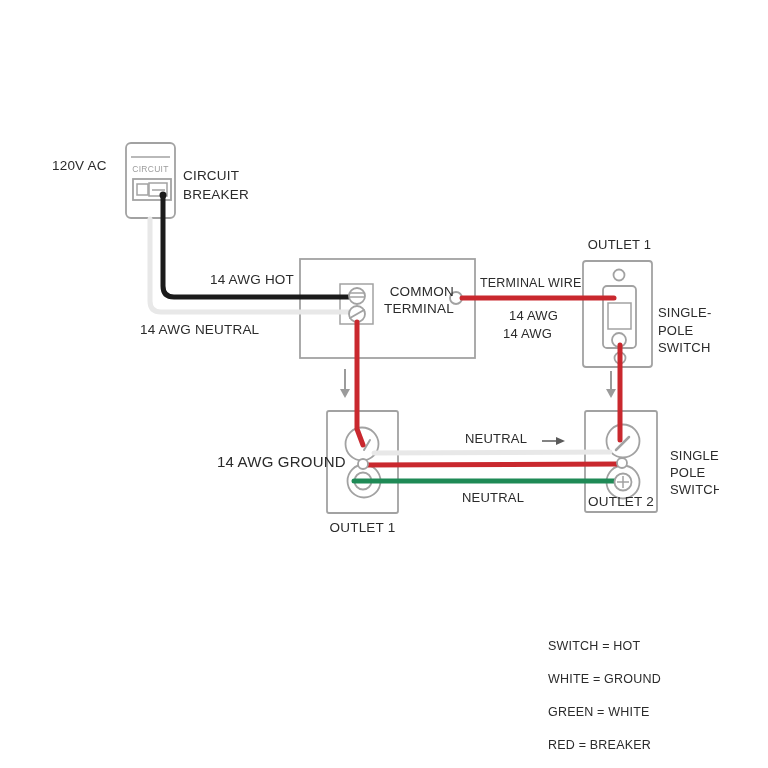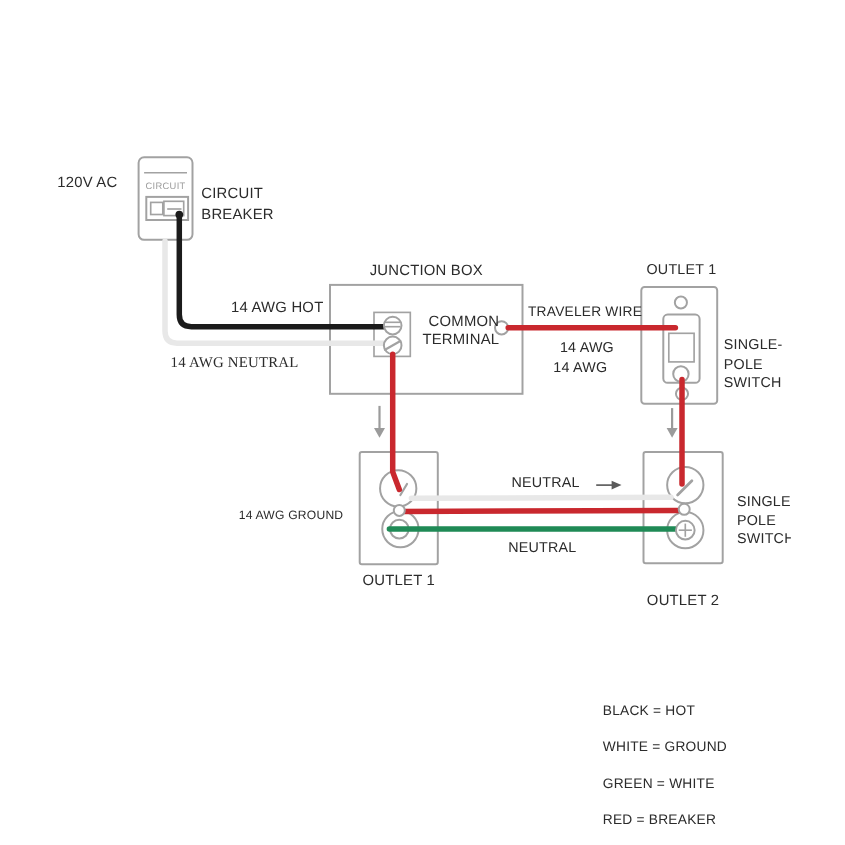--- a/index.html
+++ b/index.html
@@ -104,38 +104,37 @@
     <polygon points="606,389 616,389 611,398" class="arrowhead"></polygon>
     <line x1="542" y1="441" x2="558" y2="441" class="arrow-dark"></line>
     <polygon points="556,437 556,445 565,441" class="arrowhead-dark"></polygon>
   </svg>
 
   <div class="lbl" style="left:52px;top:158px;">120V AC</div>
   <div class="lbl center muted" style="left:126px;top:164px;width:49px;font-size:8.5px;letter-spacing:.3px;">CIRCUIT</div>
   <div class="lbl" style="left:183px;top:166px;line-height:19px;">CIRCUIT
 BREAKER</div>
   <div class="lbl" style="left:184px;top:272px;margin-left:26px;">14 AWG HOT</div>
-  <div class="lbl" style="left:155px;top:322px;font-family:Liberation Serif, serif;">14 AWG NEUTRAL</div>
-  <div class="lbl center" style="left:300px;top:238px;width:175px;">JUNCTION BOX</div>
+  <div class="lbl" style="left:140px;top:322px;">14 AWG NEUTRAL</div>
   <div class="lbl" style="left:384px;top:284px;line-height:16.5px;text-align:right;">COMMON
 TERMINAL</div>
-  <div class="lbl" style="left:480px;top:276px;font-size:12.5px;">TRAVELER WIRE</div>
+  <div class="lbl" style="left:480px;top:276px;font-size:12.5px;">TERMINAL WIRE</div>
   <div class="lbl" style="left:509px;top:308px;font-size:13px;">14 AWG</div>
   <div class="lbl" style="left:503px;top:326px;font-size:13px;">14 AWG</div>
   <div class="lbl center" style="left:585px;top:237px;width:69px;font-size:13px;">OUTLET 1</div>
   <div class="lbl" style="left:658px;top:304px;font-size:13px;line-height:17.5px;">SINGLE-POLE
 SWITCH</div>
   <div class="lbl" style="left:465px;top:431px;font-size:13px;">NEUTRAL</div>
   <div class="lbl" style="left:462px;top:490px;font-size:13px;">NEUTRAL</div>
-  <div class="lbl" style="left:217px;top:463px;font-size:11px;">14 AWG GROUND</div>
+  <div class="lbl" style="left:217px;top:453px;font-size:15px;">14 AWG GROUND</div>
   <div class="lbl center" style="left:327px;top:520px;width:71px;">OUTLET 1</div>
-  <div class="lbl center" style="left:585px;top:538px;width:72px;text-align:center;">OUTLET 2</div>
+  <div class="lbl center" style="left:585px;top:494px;width:72px;text-align:center;">OUTLET 2</div>
   <div class="lbl" style="left:670px;top:447px;font-size:13px;line-height:17px;">SINGLE-POLE
 SWITCH</div>
 
   <div class="lbl" style="left:548px;top:622px;font-size:12.5px;line-height:16.4px;">
-    <div>BLACK = HOT</div>
+    <div>SWITCH = HOT</div>
     <div>WHITE = GROUND</div>
     <div>GREEN = WHITE</div>
     <div>RED = BREAKER</div>
   </div>
 
 </div>
 
 </body></html>

